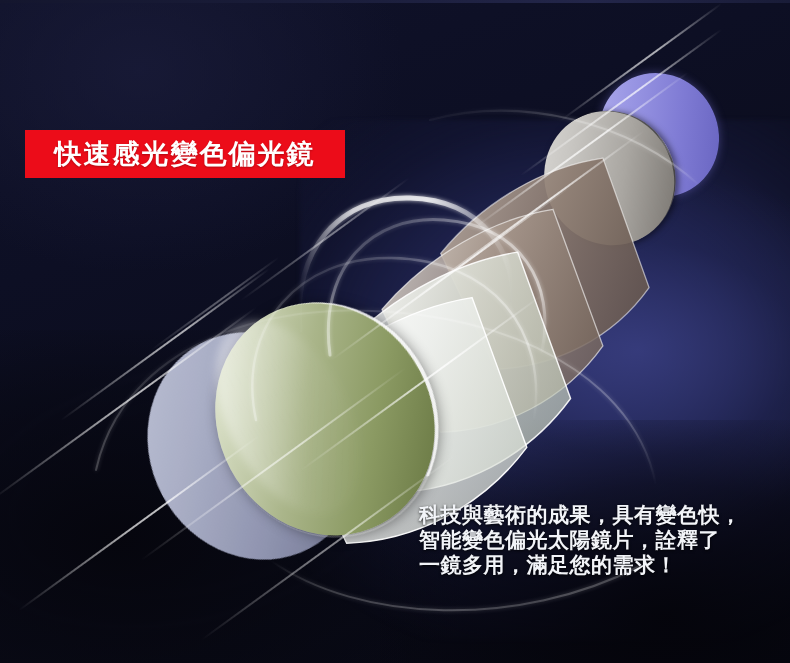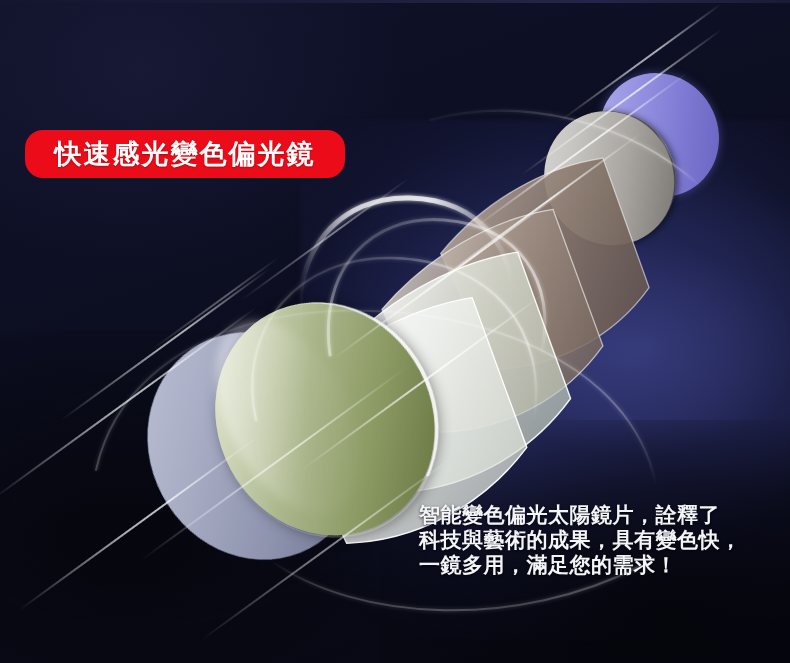--- a/index.html
+++ b/index.html
@@ -97,21 +97,21 @@
     position:absolute;left:27px;top:42px;
     font-size:60px;line-height:1.08;font-weight:700;
     color:#ffffff;letter-spacing:2px;
     text-shadow:0 2px 6px rgba(0,0,0,.65);
     white-space:nowrap;
   }
   .badge{
     position:absolute;left:25px;top:130px;
     width:320px;height:48px;
     background:#ec0c19;
-    display:flex;align-items:center;justify-content:center;border-radius:18px;
+    display:flex;align-items:center;justify-content:center;
   }
   .badge span{
     font-size:27px;font-weight:700;color:#ffffff;letter-spacing:2px;
     text-shadow:0 1px 2px rgba(90,0,0,.4);
   }
   .desc{
     position:absolute;left:419px;top:503px;
     font-size:21px;line-height:25px;font-weight:700;
     color:#f2f4f8;letter-spacing:.5px;
     text-shadow:0 1px 3px rgba(0,0,0,.8);
@@ -246,18 +246,18 @@
     <div class="streak" style="left:240px; top:300px; width:210px; transform:rotate(-36deg); opacity:.45;"></div>
     <div class="streak" style="left:150px; top:350px; width:160px; transform:rotate(-36deg); opacity:.35;"></div>
   </div>
 
 
   <div class="badge">
     <span>快速感光變色偏光鏡</span>
   </div>
 
   <div class="desc">
+    <div>科技與藝術的成果，具有變色快，</div>
     <div>智能變色偏光太陽鏡片，詮釋了</div>
-    <div>科技與藝術的成果，具有變色快，</div>
     <div>一鏡多用，滿足您的需求！</div>
   </div>
 
 </div>
 
 </body></html>

